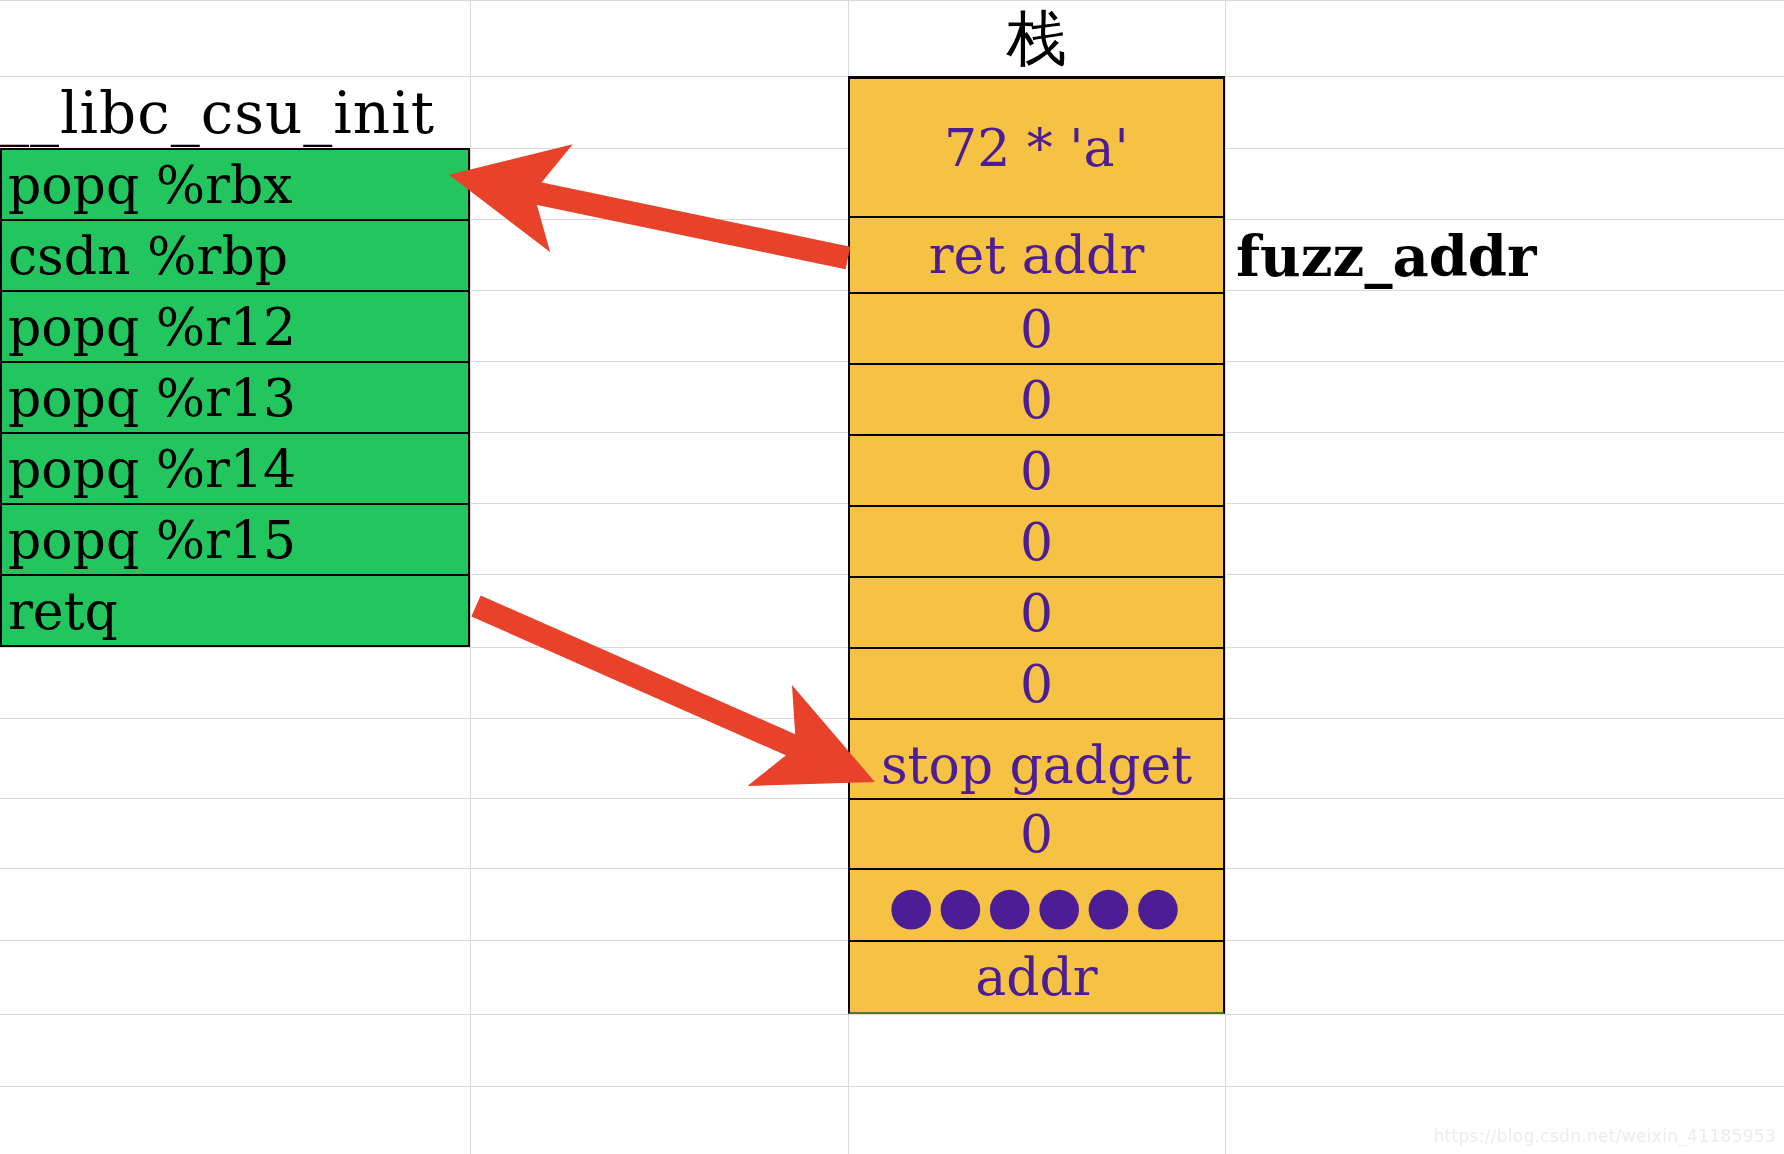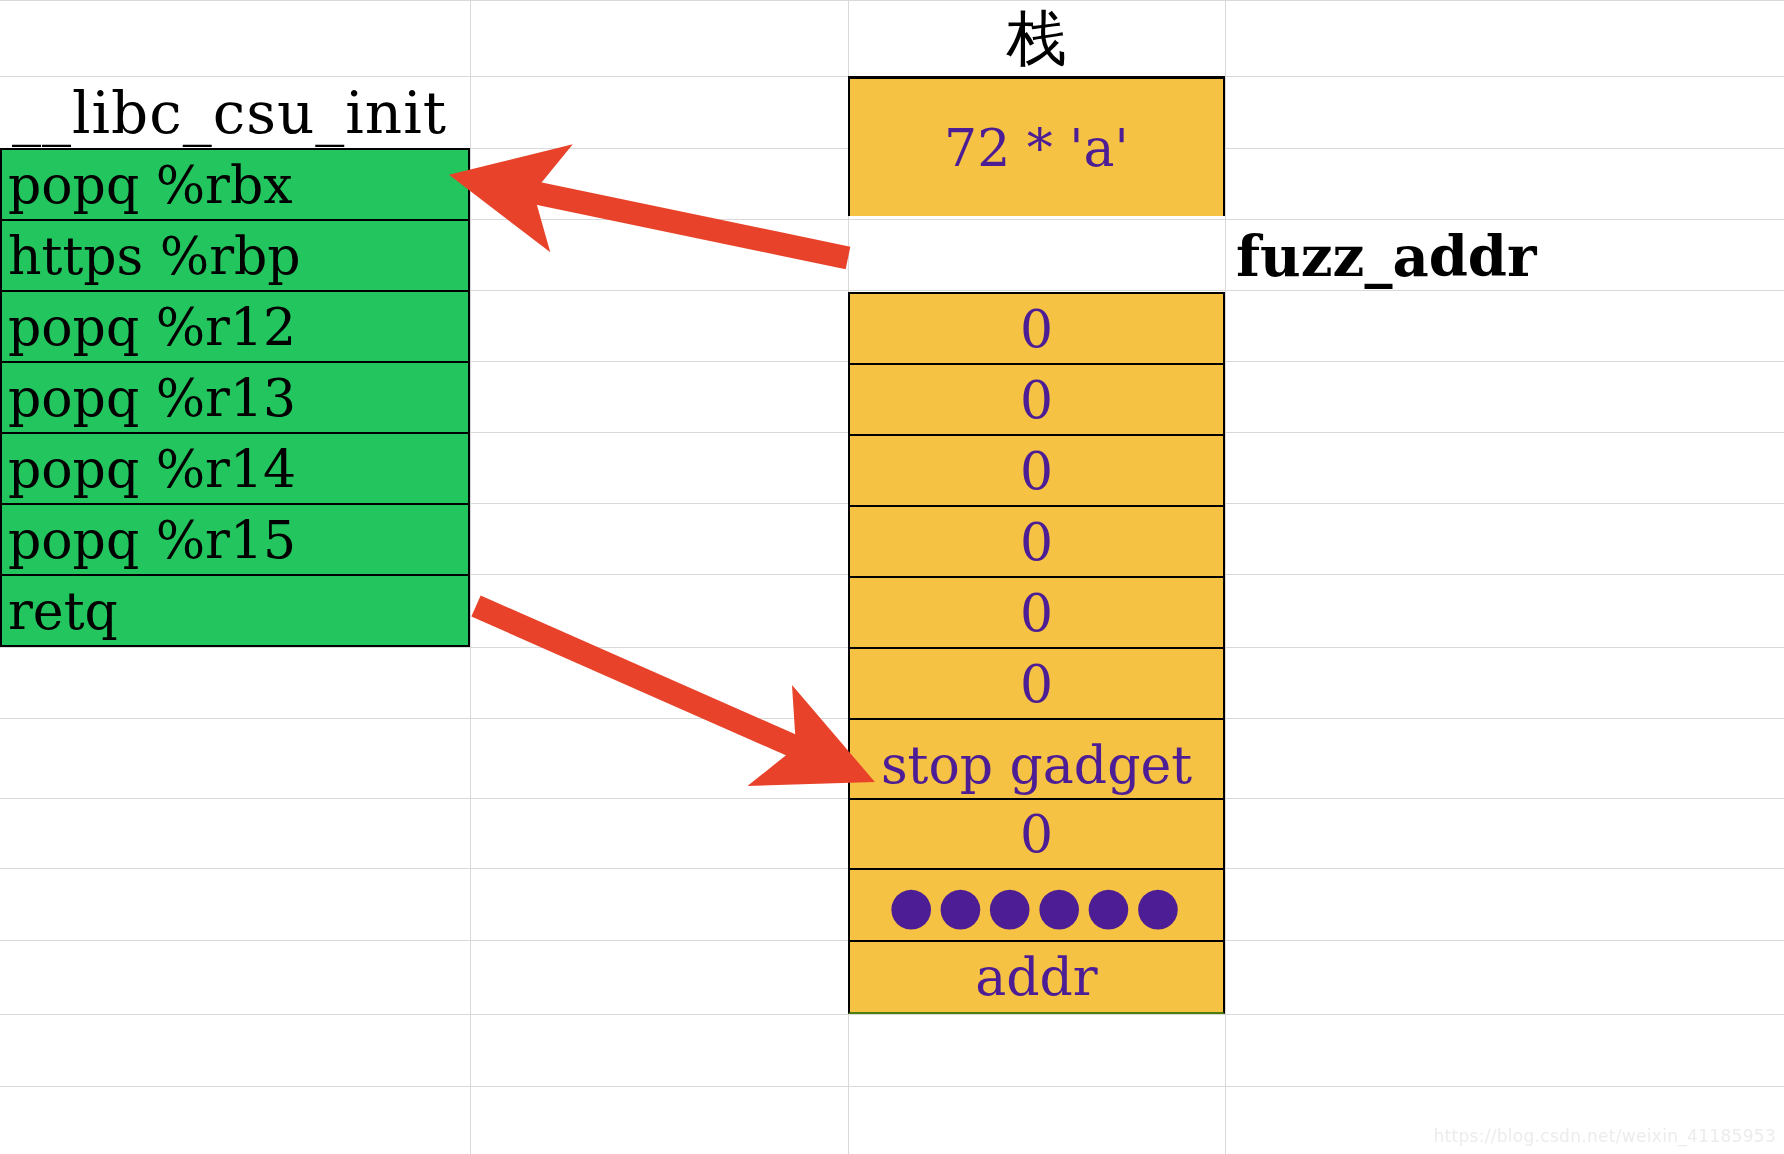--- a/index.html
+++ b/index.html
@@ -137,40 +137,41 @@
       <div class="grid-hline" style="top: 798px;"></div>
       <div class="grid-hline" style="top: 868px;"></div>
       <div class="grid-hline" style="top: 940px;"></div>
       <div class="grid-hline" style="top: 1014px;"></div>
       <div class="grid-hline" style="top: 1086px;"></div>
       <div class="grid-vline" style="left: 470px;"></div>
       <div class="grid-vline" style="left: 848px;"></div>
       <div class="grid-vline" style="left: 1225px;"></div>
     </div>
 
-  <div class="cell left fn-label" style="left:0px; top:78px; width:470px; height:70px; padding-left:12px;">__libc_csu_init</div>
+  <div class="cell left fn-label" style="left:0px; top:78px; width:470px; height:70px; padding-left:0;">__libc_csu_init</div>
 
   <div class="cell left gadget" style="left:0px; top:148px; width:470px; height:71px;">popq %rbx</div>
 
-  <div class="cell left gadget" style="left:0px; top:219px; width:470px; height:71px;">https %rbp</div>
+  <div class="cell left gadget" style="left:0px; top:219px; width:470px; height:71px;">csdn %rbp</div>
 
   <div class="cell left gadget" style="left:0px; top:290px; width:470px; height:71px;">popq %r12</div>
 
   <div class="cell left gadget" style="left:0px; top:361px; width:470px; height:71px;">popq %r13</div>
 
   <div class="cell left gadget" style="left:0px; top:432px; width:470px; height:71px;">popq %r14</div>
 
   <div class="cell left gadget" style="left:0px; top:503px; width:470px; height:71px;">popq %r15</div>
 
   <div class="cell left gadget last" style="left:0px; top:574px; width:470px; height:73px;">retq</div>
 
   <div class="cell center stack-title" style="left:848px; top:2px; width:377px; height:72px;">栈</div>
 
   <div class="cell stackcell first" style="left:848px; top:76px; width:377px; height:140px;">72 * 'a'</div>
 
+  <div class="cell stackcell" style="left:848px; top:216px; width:377px; height:76px;">ret addr</div>
 
   <div class="cell stackcell" style="left:848px; top:292px; width:377px; height:71px;">0</div>
 
   <div class="cell stackcell" style="left:848px; top:363px; width:377px; height:71px;">0</div>
 
   <div class="cell stackcell" style="left:848px; top:434px; width:377px; height:71px;">0</div>
 
   <div class="cell stackcell" style="left:848px; top:505px; width:377px; height:71px;">0</div>
 
   <div class="cell stackcell" style="left:848px; top:576px; width:377px; height:71px;">0</div>

